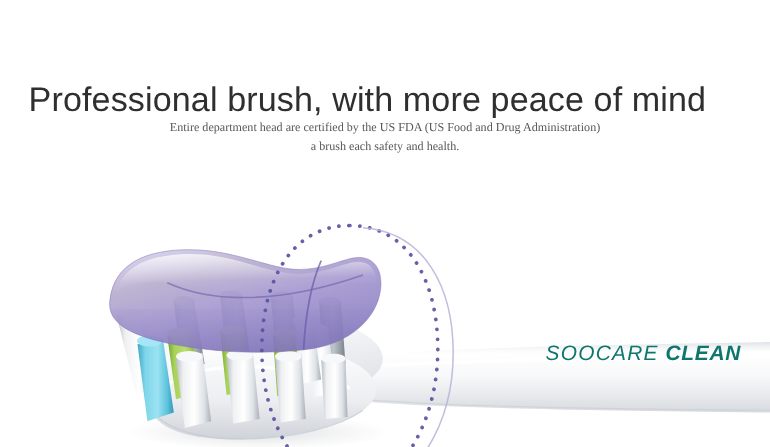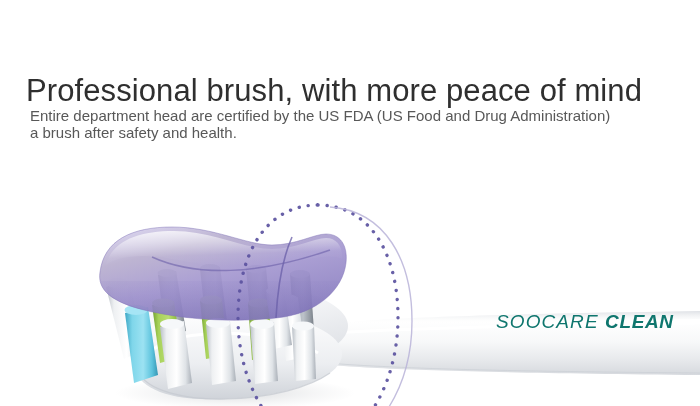--- a/index.html
+++ b/index.html
@@ -33,23 +33,25 @@
     color: #2f2f2f;
     white-space: nowrap;
   }
 
   
   #subcopy {
     position: absolute;
     left: 30px;
     top: 77px;
     width: 640px;
-    font-size: 15px;
+    text-align: center;
+    font-size: 11px;
     line-height: 16.5px;
     color: #585858;
+    font-family: Liberation Serif, serif;
   }
   #subcopy .ln { display: block; white-space: nowrap; }
 
   
   #art {
     position: absolute;
     left: 0;
     top: 0;
     width: 700px;
     height: 406px;
@@ -326,20 +328,20 @@
                  C 386 180, 412 230, 412 290
                  C 412 356, 378 408, 330 426" fill="none" stroke="#b9b3d8" stroke-width="1.4" opacity="0.85"></path>
       </g>
     </svg>
   </div>
 
   <h1 id="headline">Professional brush, with more peace of mind</h1>
 
   <div id="subcopy">
     <span class="ln">Entire department head are certified by the US FDA (US Food and Drug Administration)</span>
-    <span class="ln">a brush after safety and health.</span>
+    <span class="ln">a brush each safety and health.</span>
   </div>
 
   <div id="brand">
     <span class="soocare">SOOCARE</span><span> </span><span class="clean">CLEAN</span>
   </div>
 
 </div>
 
 </body></html>

